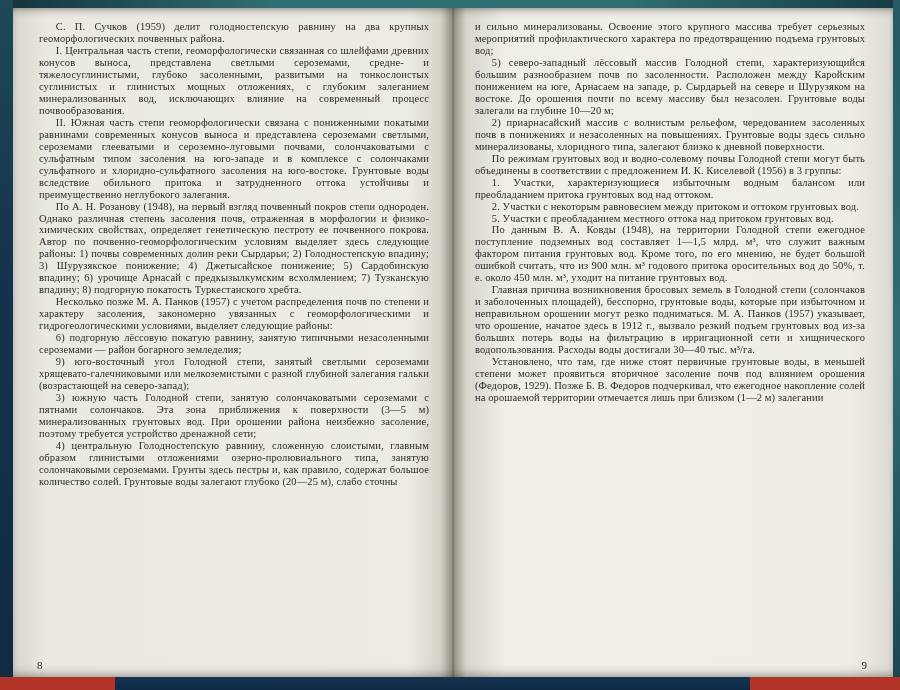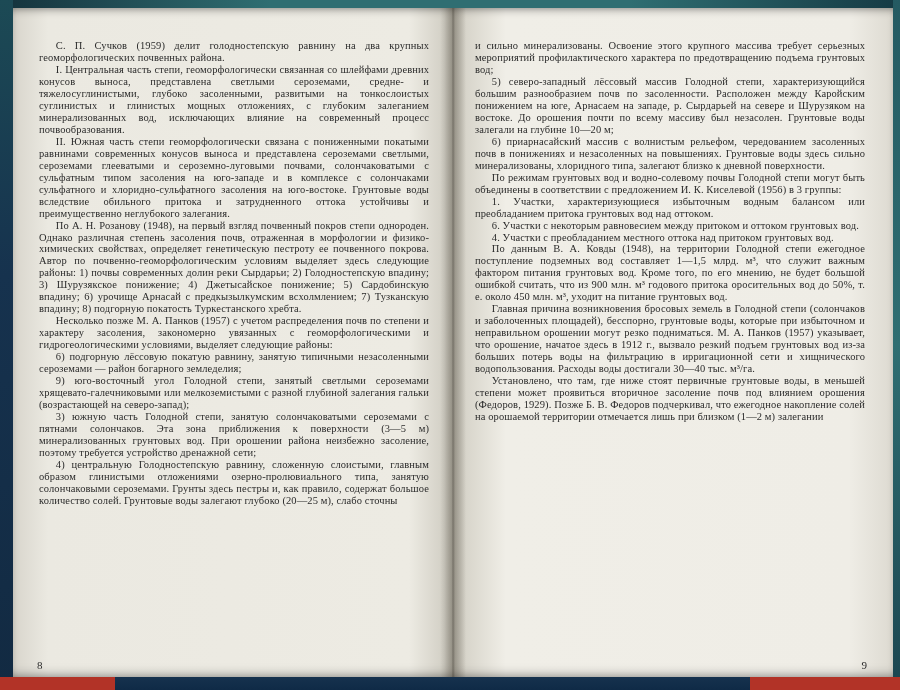--- a/index.html
+++ b/index.html
@@ -38,21 +38,21 @@
   }
   .gutter{
     position:absolute;left:50%;top:0;bottom:0;width:26px;margin-left:-13px;
     background:linear-gradient(90deg,rgba(60,55,45,0) 0%,rgba(60,55,45,.28) 45%,rgba(40,36,28,.45) 50%,rgba(60,55,45,.25) 58%,rgba(60,55,45,0) 100%);
     pointer-events:none;
   }
   .page{position:absolute;top:0;bottom:0;width:50%;}
   .page-left{left:0;}
   .page-right{right:0;}
   .page-text{
-    position:absolute;top:32px;bottom:26px;
+    position:absolute;top:13px;bottom:26px;
     color:var(--ink);
     font-size:10.5px;line-height:1.14;
     text-align:justify;
     letter-spacing:.1px;
     overflow:hidden;
   }
   .page-left .page-text{left:26px;right:24px;}
   .page-right .page-text{left:22px;right:28px;}
   .para{margin:0;text-indent:1.6em;}
   .para.no-indent{text-indent:0;}
@@ -86,25 +86,25 @@
           <p class="para">3) южную часть Голодной степи, занятую солончаковатыми сероземами с пятнами солончаков. Эта зона приближения к поверхности (3—5 м) минерализованных грунтовых вод. При орошении района неизбежно засоление, поэтому требуется устройство дренажной сети;</p>
           <p class="para">4) центральную Голодностепскую равнину, сложенную слоистыми, главным образом глинистыми отложениями озерно-пролювиального типа, занятую солончаковыми сероземами. Грунты здесь пестры и, как правило, содержат большое количество солей. Грунтовые воды залегают глубоко (20—25 м), слабо сточны</p>
         </div>
       <div class="page-number page-number-left">8</div>
     </div>
 
     <div class="page page-right">
       <div class="page-text">
           <p class="para no-indent">и сильно минерализованы. Освоение этого крупного массива требует серьезных мероприятий профилактического характера по предотвращению подъема грунтовых вод;</p>
           <p class="para">5) северо-западный лёссовый массив Голодной степи, характеризующийся большим разнообразием почв по засоленности. Расположен между Каройским понижением на юге, Арнасаем на западе, р. Сырдарьей на севере и Шурузяком на востоке. До орошения почти по всему массиву был незасолен. Грунтовые воды залегали на глубине 10—20 м;</p>
-          <p class="para">6) приарнасайский массив с волнистым рельефом, чередованием засоленных почв в понижениях и незасоленных на повышениях. Грунтовые воды здесь сильно минерализованы, хлоридного типа, залегают близко к дневной поверхности.</p>
+          <p class="para">2) приарнасайский массив с волнистым рельефом, чередованием засоленных почв в понижениях и незасоленных на повышениях. Грунтовые воды здесь сильно минерализованы, хлоридного типа, залегают близко к дневной поверхности.</p>
           <p class="para">По режимам грунтовых вод и водно-солевому почвы Голодной степи могут быть объединены в соответствии с предложением И. К. Киселевой (1956) в 3 группы:</p>
           <p class="para">1. Участки, характеризующиеся избыточным водным балансом или преобладанием притока грунтовых вод над оттоком.</p>
-          <p class="para">6. Участки с некоторым равновесием между притоком и оттоком грунтовых вод.</p>
-          <p class="para">4. Участки с преобладанием местного оттока над притоком грунтовых вод.</p>
+          <p class="para">2. Участки с некоторым равновесием между притоком и оттоком грунтовых вод.</p>
+          <p class="para">5. Участки с преобладанием местного оттока над притоком грунтовых вод.</p>
           <p class="para">По данным В. А. Ковды (1948), на территории Голодной степи ежегодное поступление подземных вод составляет 1—1,5 млрд. м³, что служит важным фактором питания грунтовых вод. Кроме того, по его мнению, не будет большой ошибкой считать, что из 900 млн. м³ годового притока оросительных вод до 50%, т. е. около 450 млн. м³, уходит на питание грунтовых вод.</p>
           <p class="para">Главная причина возникновения бросовых земель в Голодной степи (солончаков и заболоченных площадей), бесспорно, грунтовые воды, которые при избыточном и неправильном орошении могут резко подниматься. М. А. Панков (1957) указывает, что орошение, начатое здесь в 1912 г., вызвало резкий подъем грунтовых вод из-за больших потерь воды на фильтрацию в ирригационной сети и хищнического водопользования. Расходы воды достигали 30—40 тыс. м³/га.</p>
           <p class="para">Установлено, что там, где ниже стоят первичные грунтовые воды, в меньшей степени может проявиться вторичное засоление почв под влиянием орошения (Федоров, 1929). Позже Б. В. Федоров подчеркивал, что ежегодное накопление солей на орошаемой территории отмечается лишь при близком (1—2 м) залегании</p>
         </div>
       <div class="page-number page-number-right">9</div>
     </div>
 
     <div class="gutter"></div>
   </div>
 </div>

